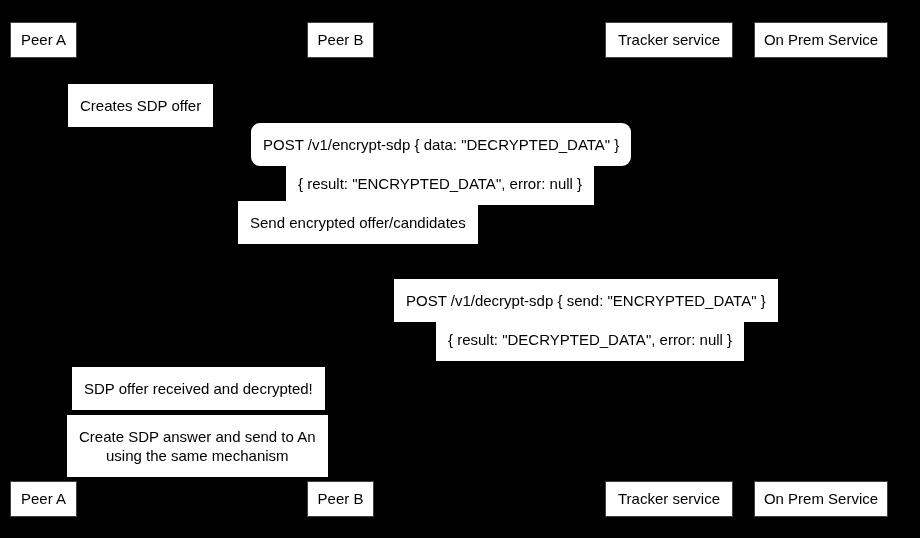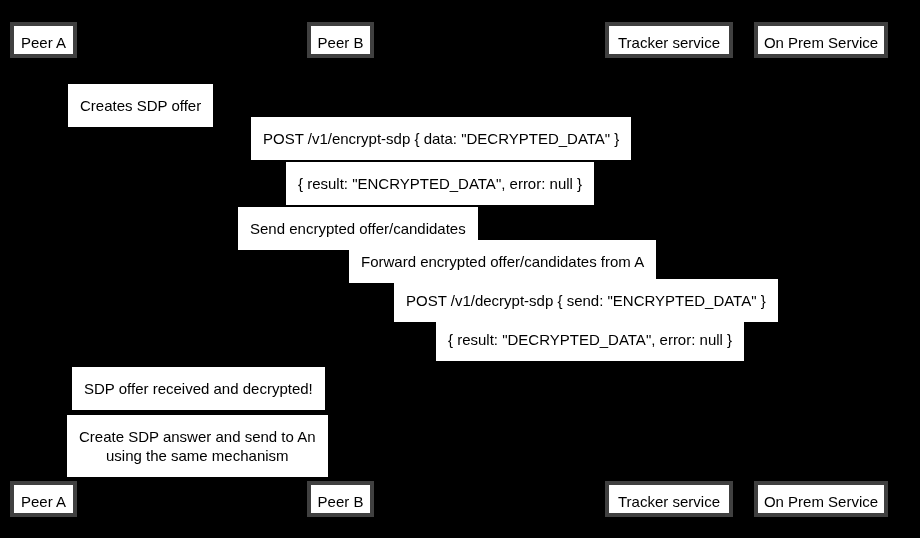--- a/index.html
+++ b/index.html
@@ -21,21 +21,21 @@
     inset: 0;
     width: 920px;
     height: 538px;
   }
 
   
   .participant {
     position: absolute;
     background: #ffffff;
     color: #000000;
-    border: 4px solid #404040;
+    border: 1px solid #404040;
     box-sizing: border-box;
     height: 36px;
     line-height: 34px;
     text-align: center;
     font-size: 15px;
     white-space: nowrap;
   }
 
   
   .lifeline {
@@ -134,27 +134,26 @@
   <div class="msg-arrow dashed" style="left:340px; top:335px; width:480px;">
       <span class="head left"></span>
     </div>
 
   <div class="self-loop" style="left:340px; top:361px; width:30px; height:22px;"></div>
 
   <div class="self-loop" style="left:340px; top:409px; width:30px; height:40px;"></div>
 
   <div class="msg-label" style="left:68px;  top:84px;"><span>Creates SDP offer</span></div>
 
-  <div class="msg-label" style="left:251px; top:117px;"><span>POST /v1/encrypt-sdp { data: "DECRYPTED_DATA" }</span></div>
+  <div class="msg-label" style="left:251px; top:123px;border-radius:9px;"><span>POST /v1/encrypt-sdp { data: "DECRYPTED_DATA" }</span></div>
 
   <div class="msg-label" style="left:286px; top:162px;"><span>{ result: "ENCRYPTED_DATA", error: null }</span></div>
 
-  <div class="msg-label" style="left:238px; top:207px;"><span>Send encrypted offer/candidates</span></div>
+  <div class="msg-label" style="left:238px; top:201px;"><span>Send encrypted offer/candidates</span></div>
 
-  <div class="msg-label" style="left:349px; top:240px;"><span>Forward encrypted offer/candidates from A</span></div>
 
   <div class="msg-label" style="left:394px; top:279px;"><span>POST /v1/decrypt-sdp { send: "ENCRYPTED_DATA" }</span></div>
 
   <div class="msg-label" style="left:436px; top:318px;"><span>{ result: "DECRYPTED_DATA", error: null }</span></div>
 
   <div class="msg-label" style="left:67px;  top:415px;"><span>Create SDP answer and send to An</span><br><span>using the same mechanism</span></div>
 
   <div class="msg-label" style="left:72px;  top:367px;"><span>SDP offer received and decrypted!</span></div>
 
   <div class="participant" style="left:10px;  top:481px; width:67px;">Peer A</div>

